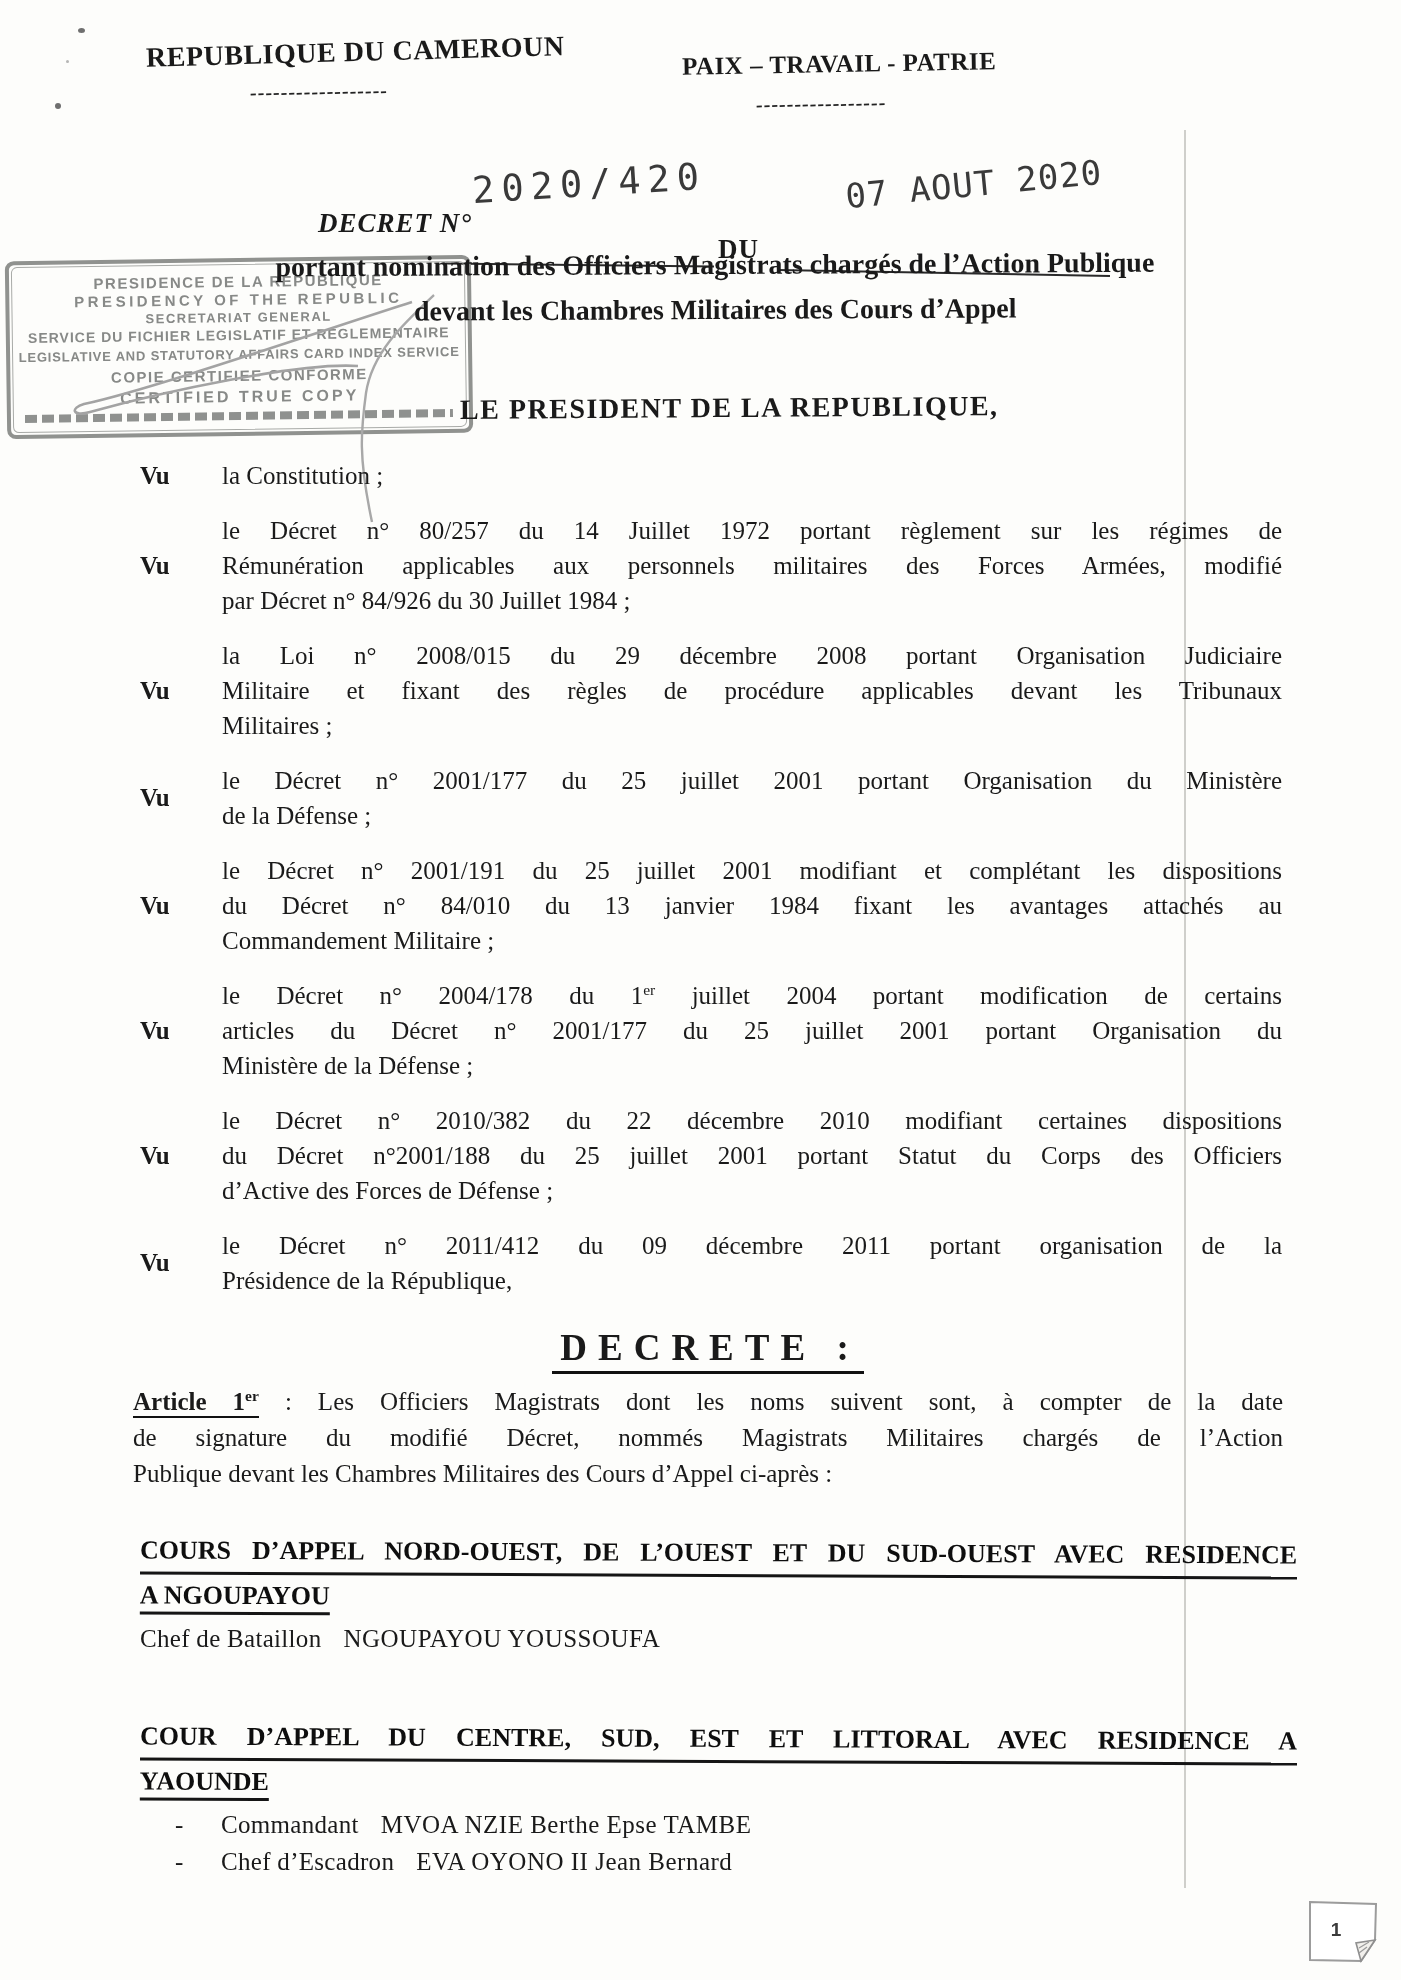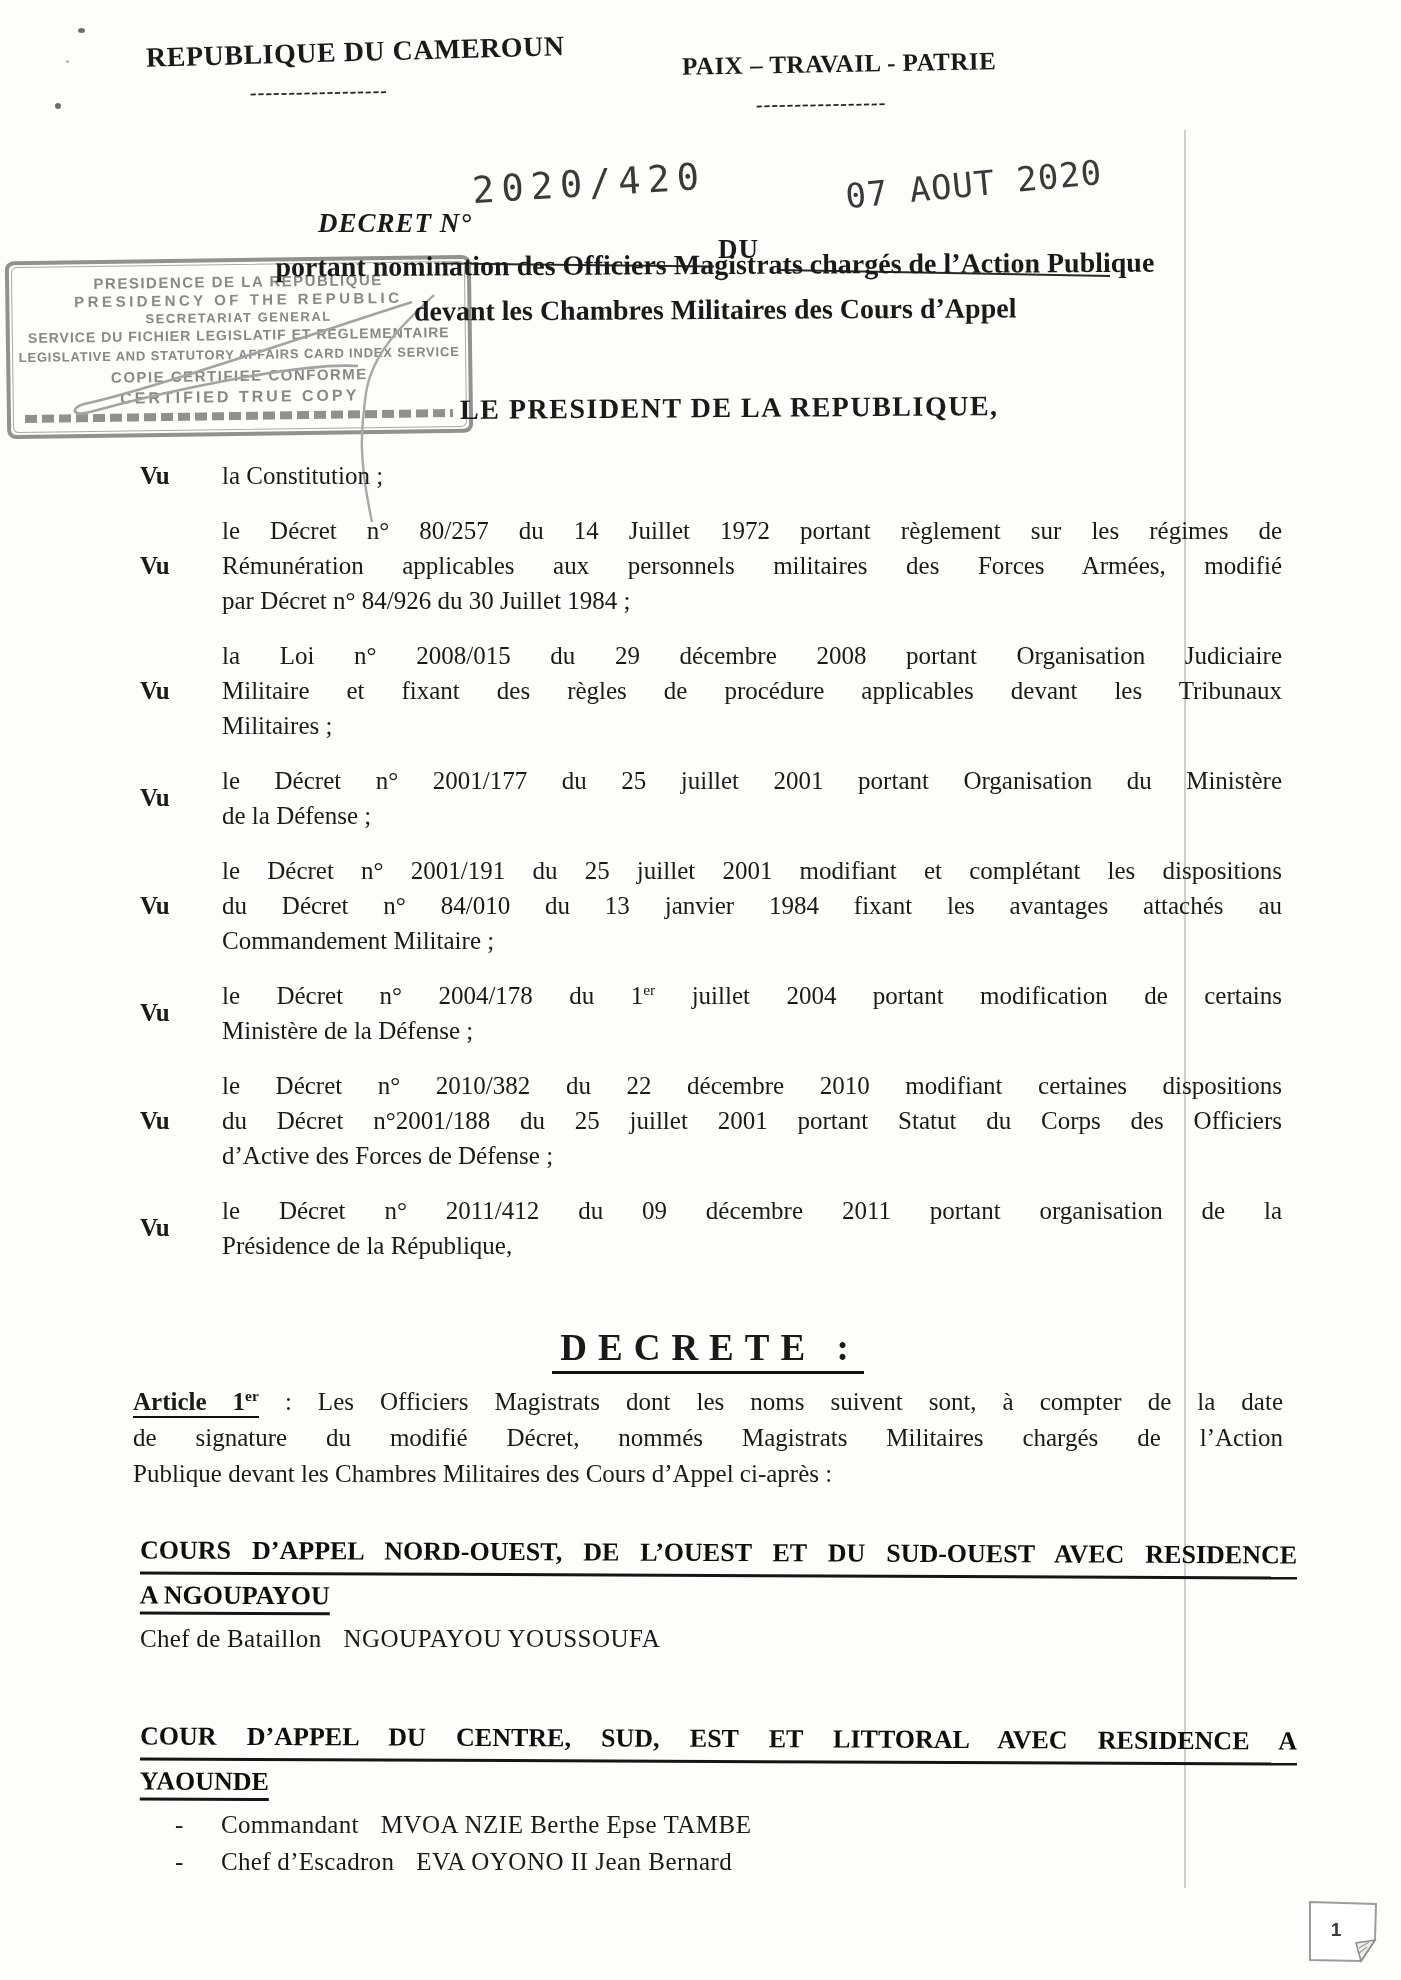--- a/index.html
+++ b/index.html
@@ -163,20 +163,21 @@
         <div class="bline just">le Décret n° 2001/191 du 25 juillet 2001 modifiant et complétant les dispositions</div>
         <div class="bline just">du Décret n° 84/010 du 13 janvier 1984 fixant les avantages attachés au</div>
         <div class="bline">Commandement Militaire ;</div>
       </div>
     </div>
 
     <div class="vu-item">
       <div class="vu-label">Vu</div>
       <div class="vu-lines">
         <div class="bline just"><span>le Décret n° 2004/178 du 1</span><sup class="er">er</sup><span> juillet 2004 portant modification de certains</span></div>
+        <div class="bline just">articles du Décret n° 2001/177 du 25 juillet 2001 portant Organisation du</div>
         <div class="bline">Ministère de la Défense ;</div>
       </div>
     </div>
 
     <div class="vu-item">
       <div class="vu-label">Vu</div>
       <div class="vu-lines">
         <div class="bline just">le Décret n° 2010/382 du 22 décembre 2010 modifiant certaines dispositions</div>
         <div class="bline just">du Décret n°2001/188 du 25 juillet 2001 portant Statut du Corps des Officiers</div>
         <div class="bline">d’Active des Forces de Défense ;</div>

